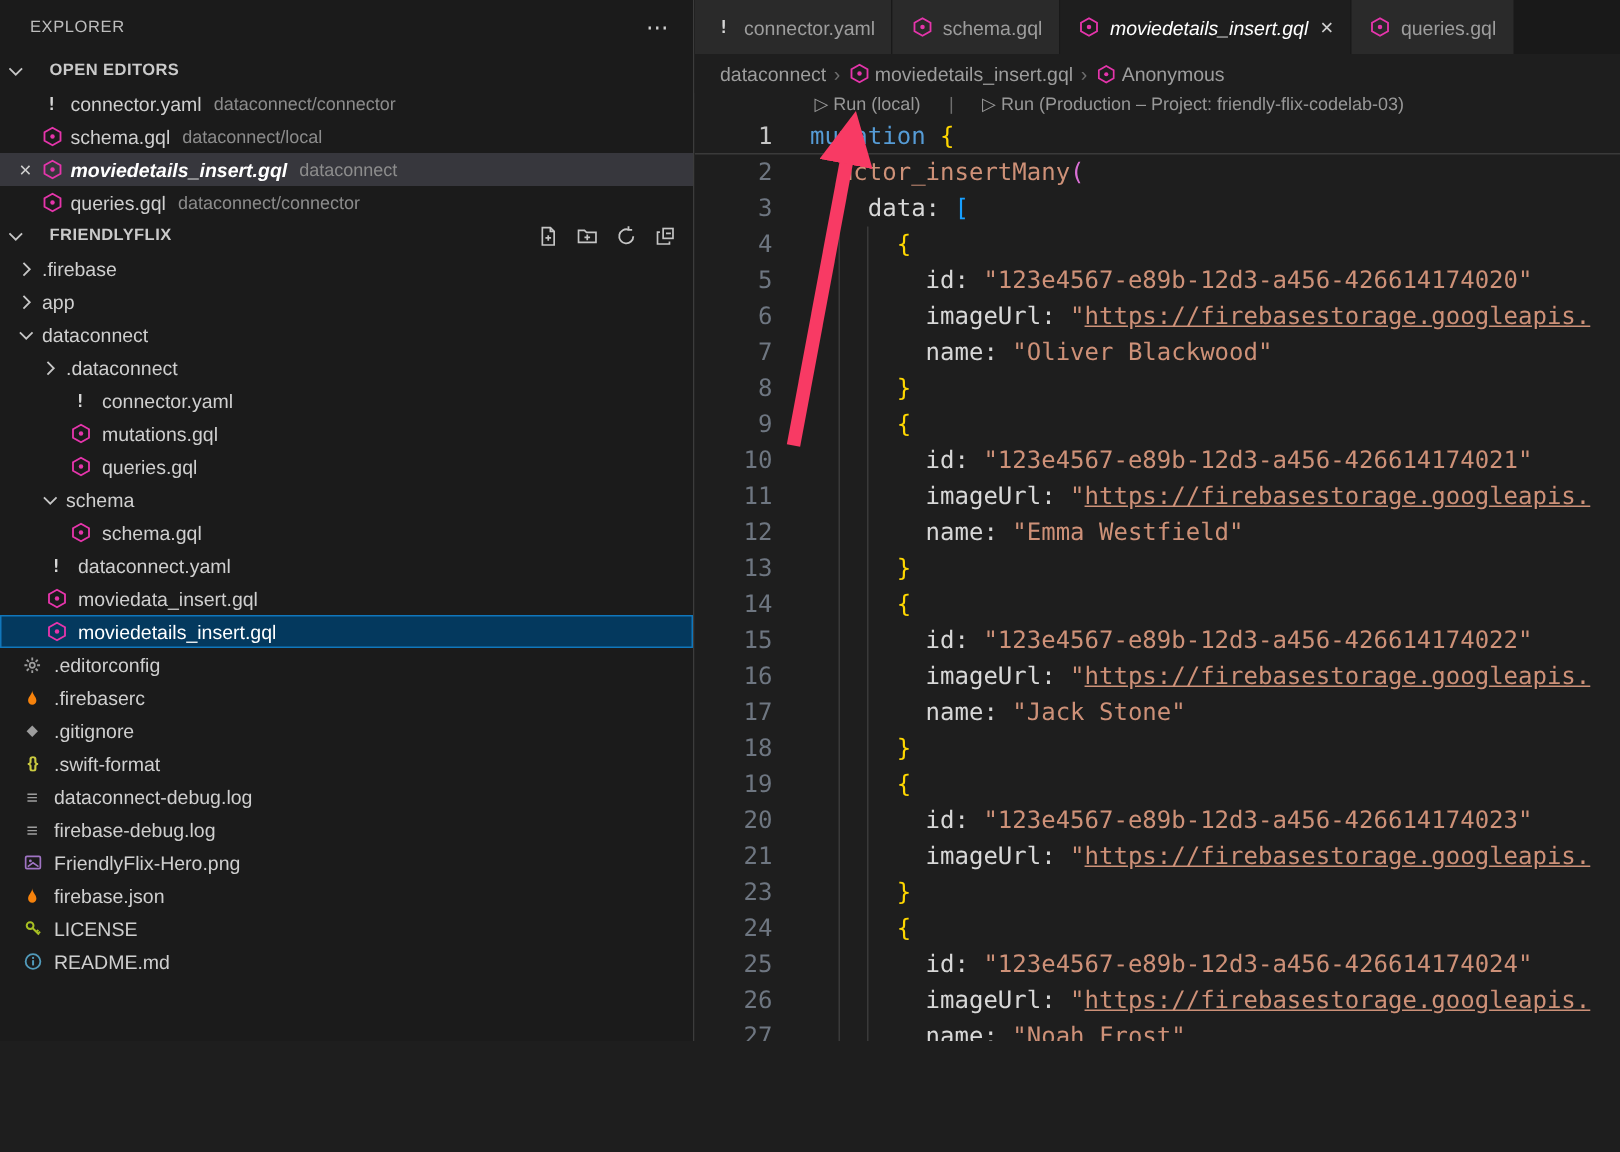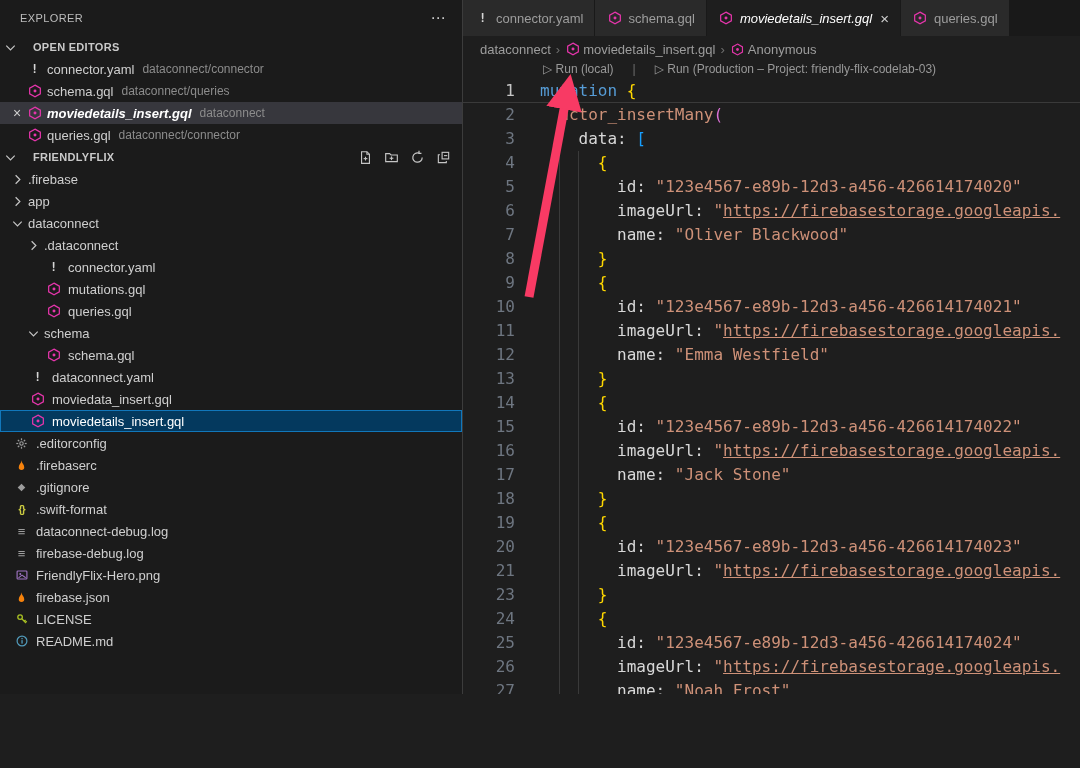--- a/index.html
+++ b/index.html
@@ -98,21 +98,21 @@
         </div>
         <div class="oe-row">
           <span class="close-spacer"></span>
           <span class="ic">
             <svg viewBox="0 0 16 16" width="14" height="14">
               <polygon points="8,1.3 14.1,4.8 14.1,11.2 8,14.7 1.9,11.2 1.9,4.8" fill="none" stroke="#e535ab" stroke-width="1.4"></polygon>
               <circle cx="8" cy="8" r="1.7" fill="#e535ab"></circle>
             </svg>
           </span>
           <span class="fname">schema.gql</span>
-          <span class="fdesc">dataconnect/queries</span>
+          <span class="fdesc">dataconnect/local</span>
         </div>
         <div class="oe-row active">
           <span class="close-btn">×</span>
           <span class="ic">
             <svg viewBox="0 0 16 16" width="14" height="14">
               <polygon points="8,1.3 14.1,4.8 14.1,11.2 8,14.7 1.9,11.2 1.9,4.8" fill="none" stroke="#e535ab" stroke-width="1.4"></polygon>
               <circle cx="8" cy="8" r="1.7" fill="#e535ab"></circle>
             </svg>
           </span>
           <span class="fname">moviedetails_insert.gql</span>

